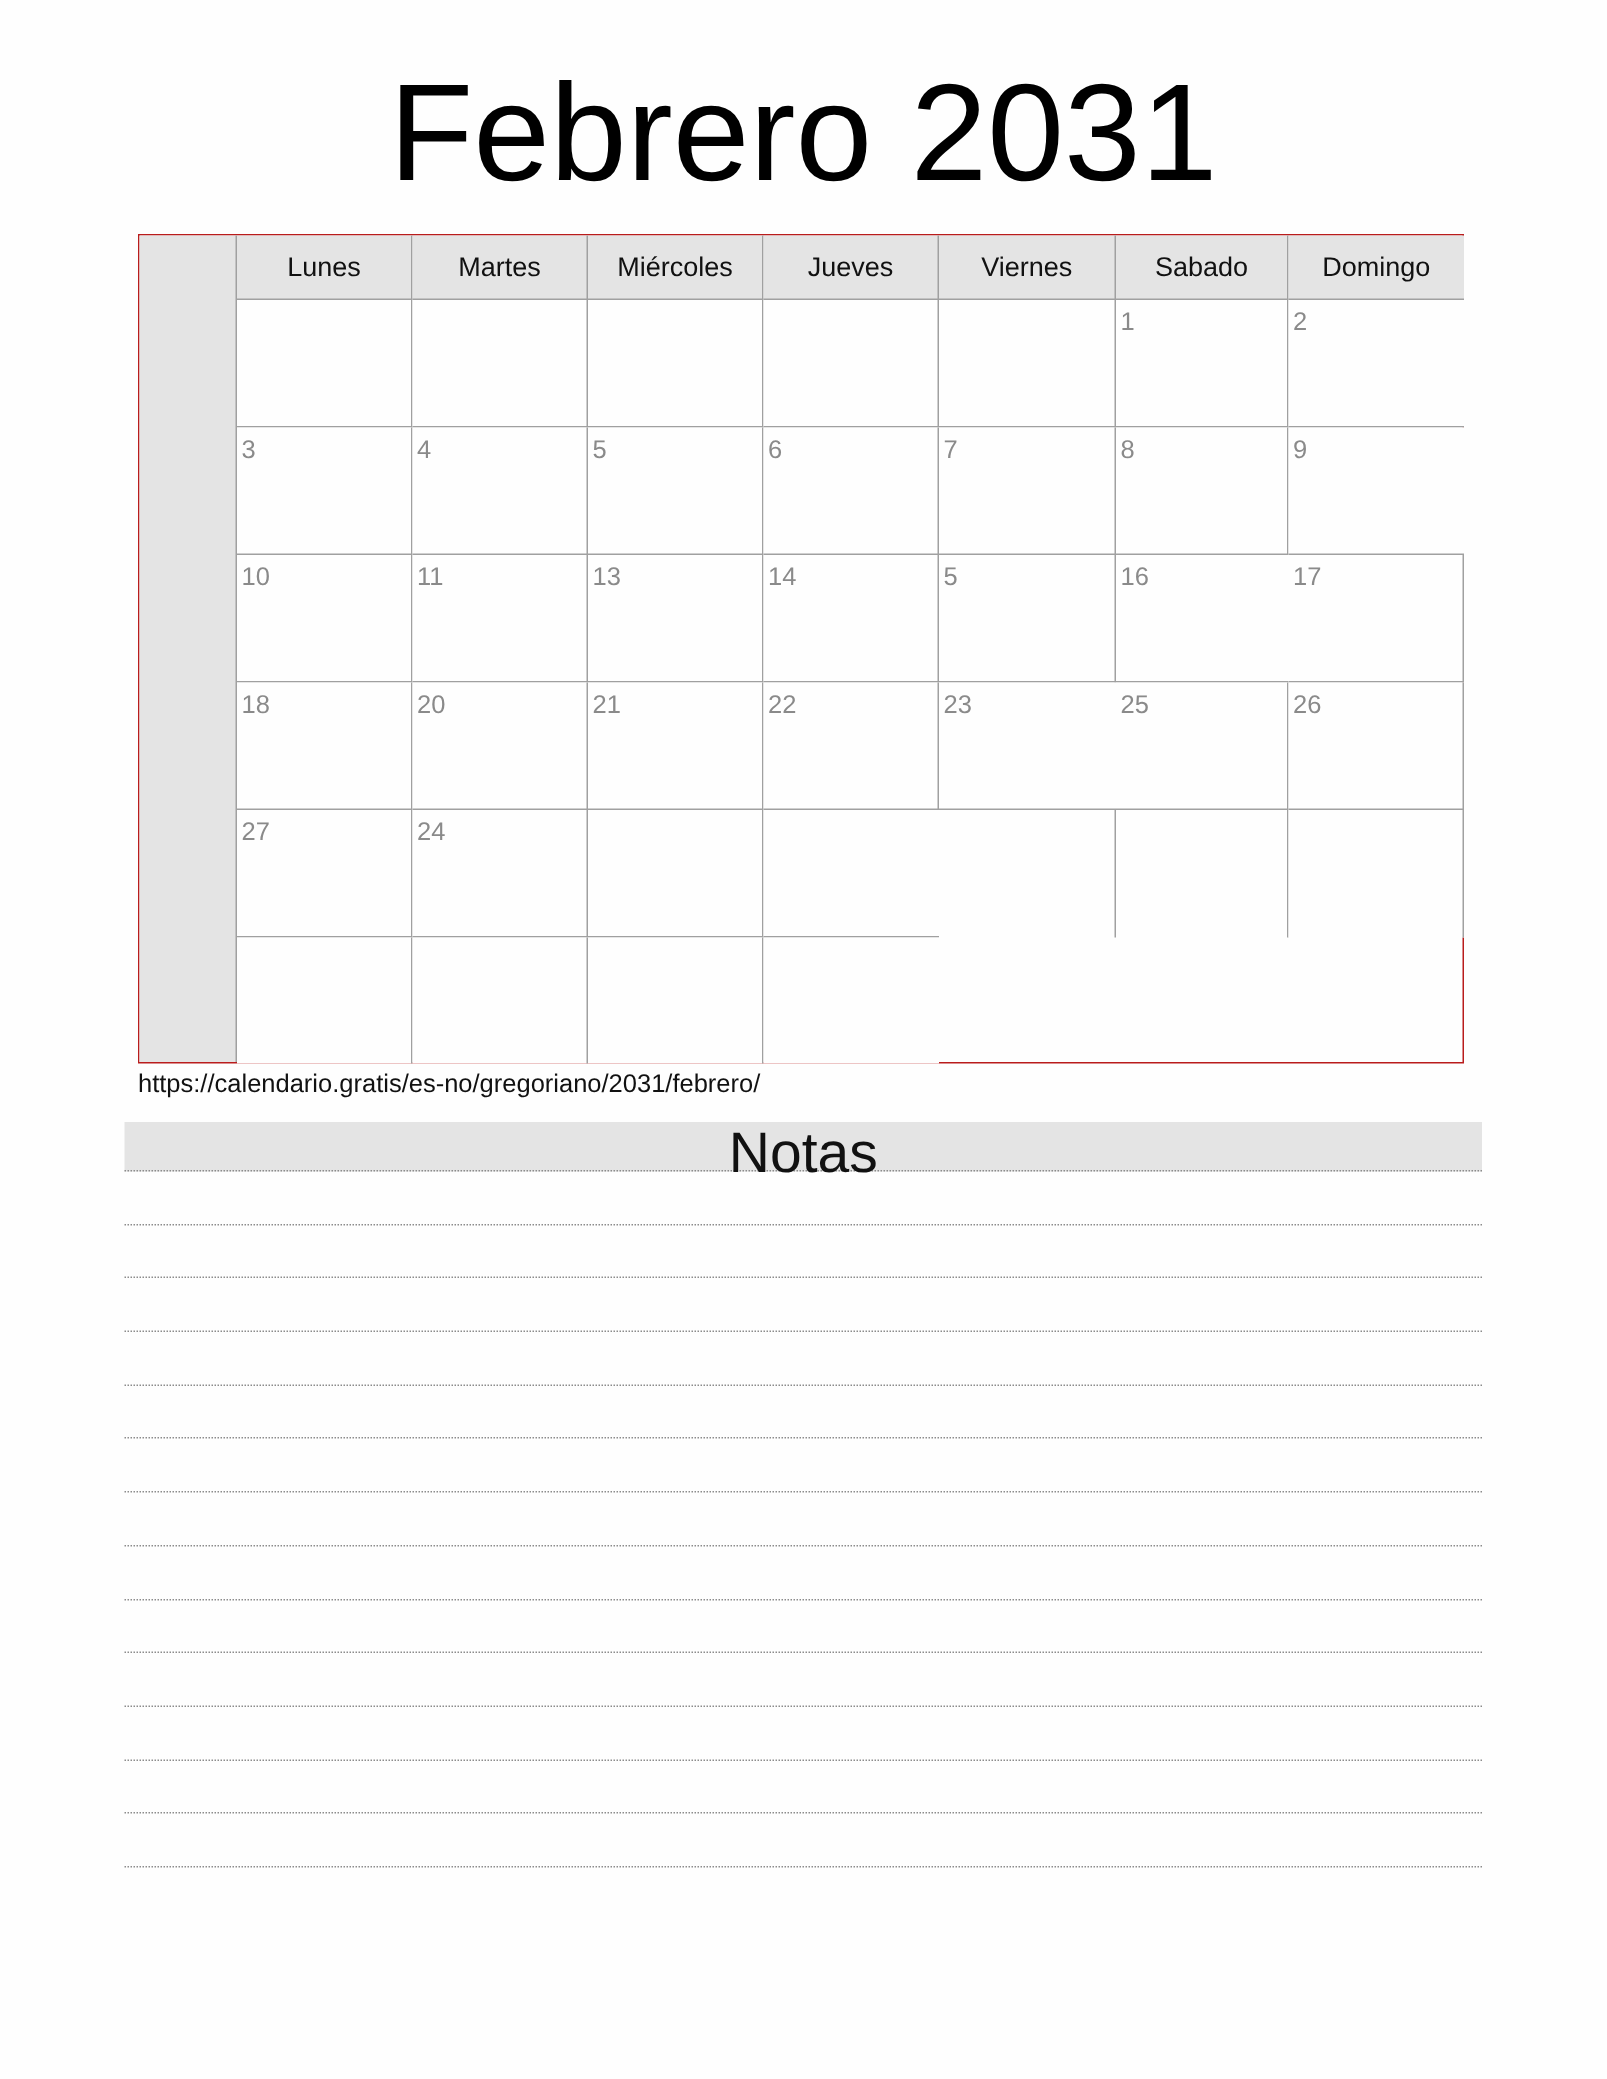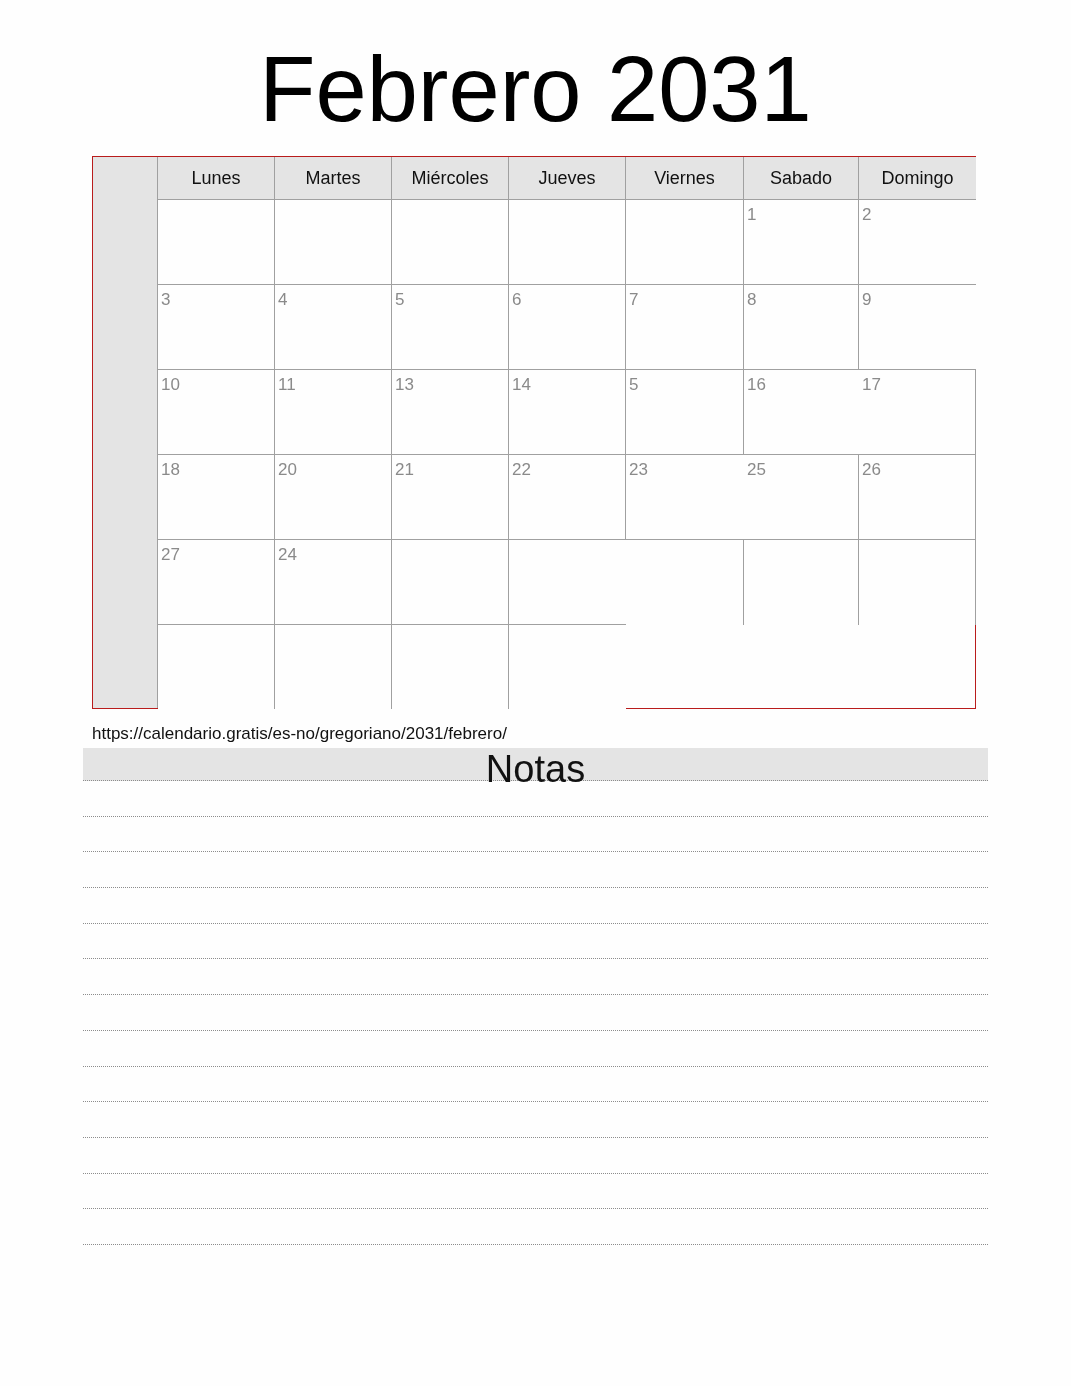--- a/index.html
+++ b/index.html
@@ -65,21 +65,20 @@
     left: 3px; top: 5px;
     font-size: 17px;
     color: #8a8a8a;
   }
   .source-url {
     position: absolute;
     left: 92px; top: 712px;
     font-size: 17px;
     color: #111;
     line-height: 22px;
-    margin-top: 11px;
   }
   .notes {
     position: absolute;
     left: 83px; top: 748px;
     width: 905px;
   }
   .notes-header {
     height: 33px;
     background: #e4e4e4;
     text-align: center;

